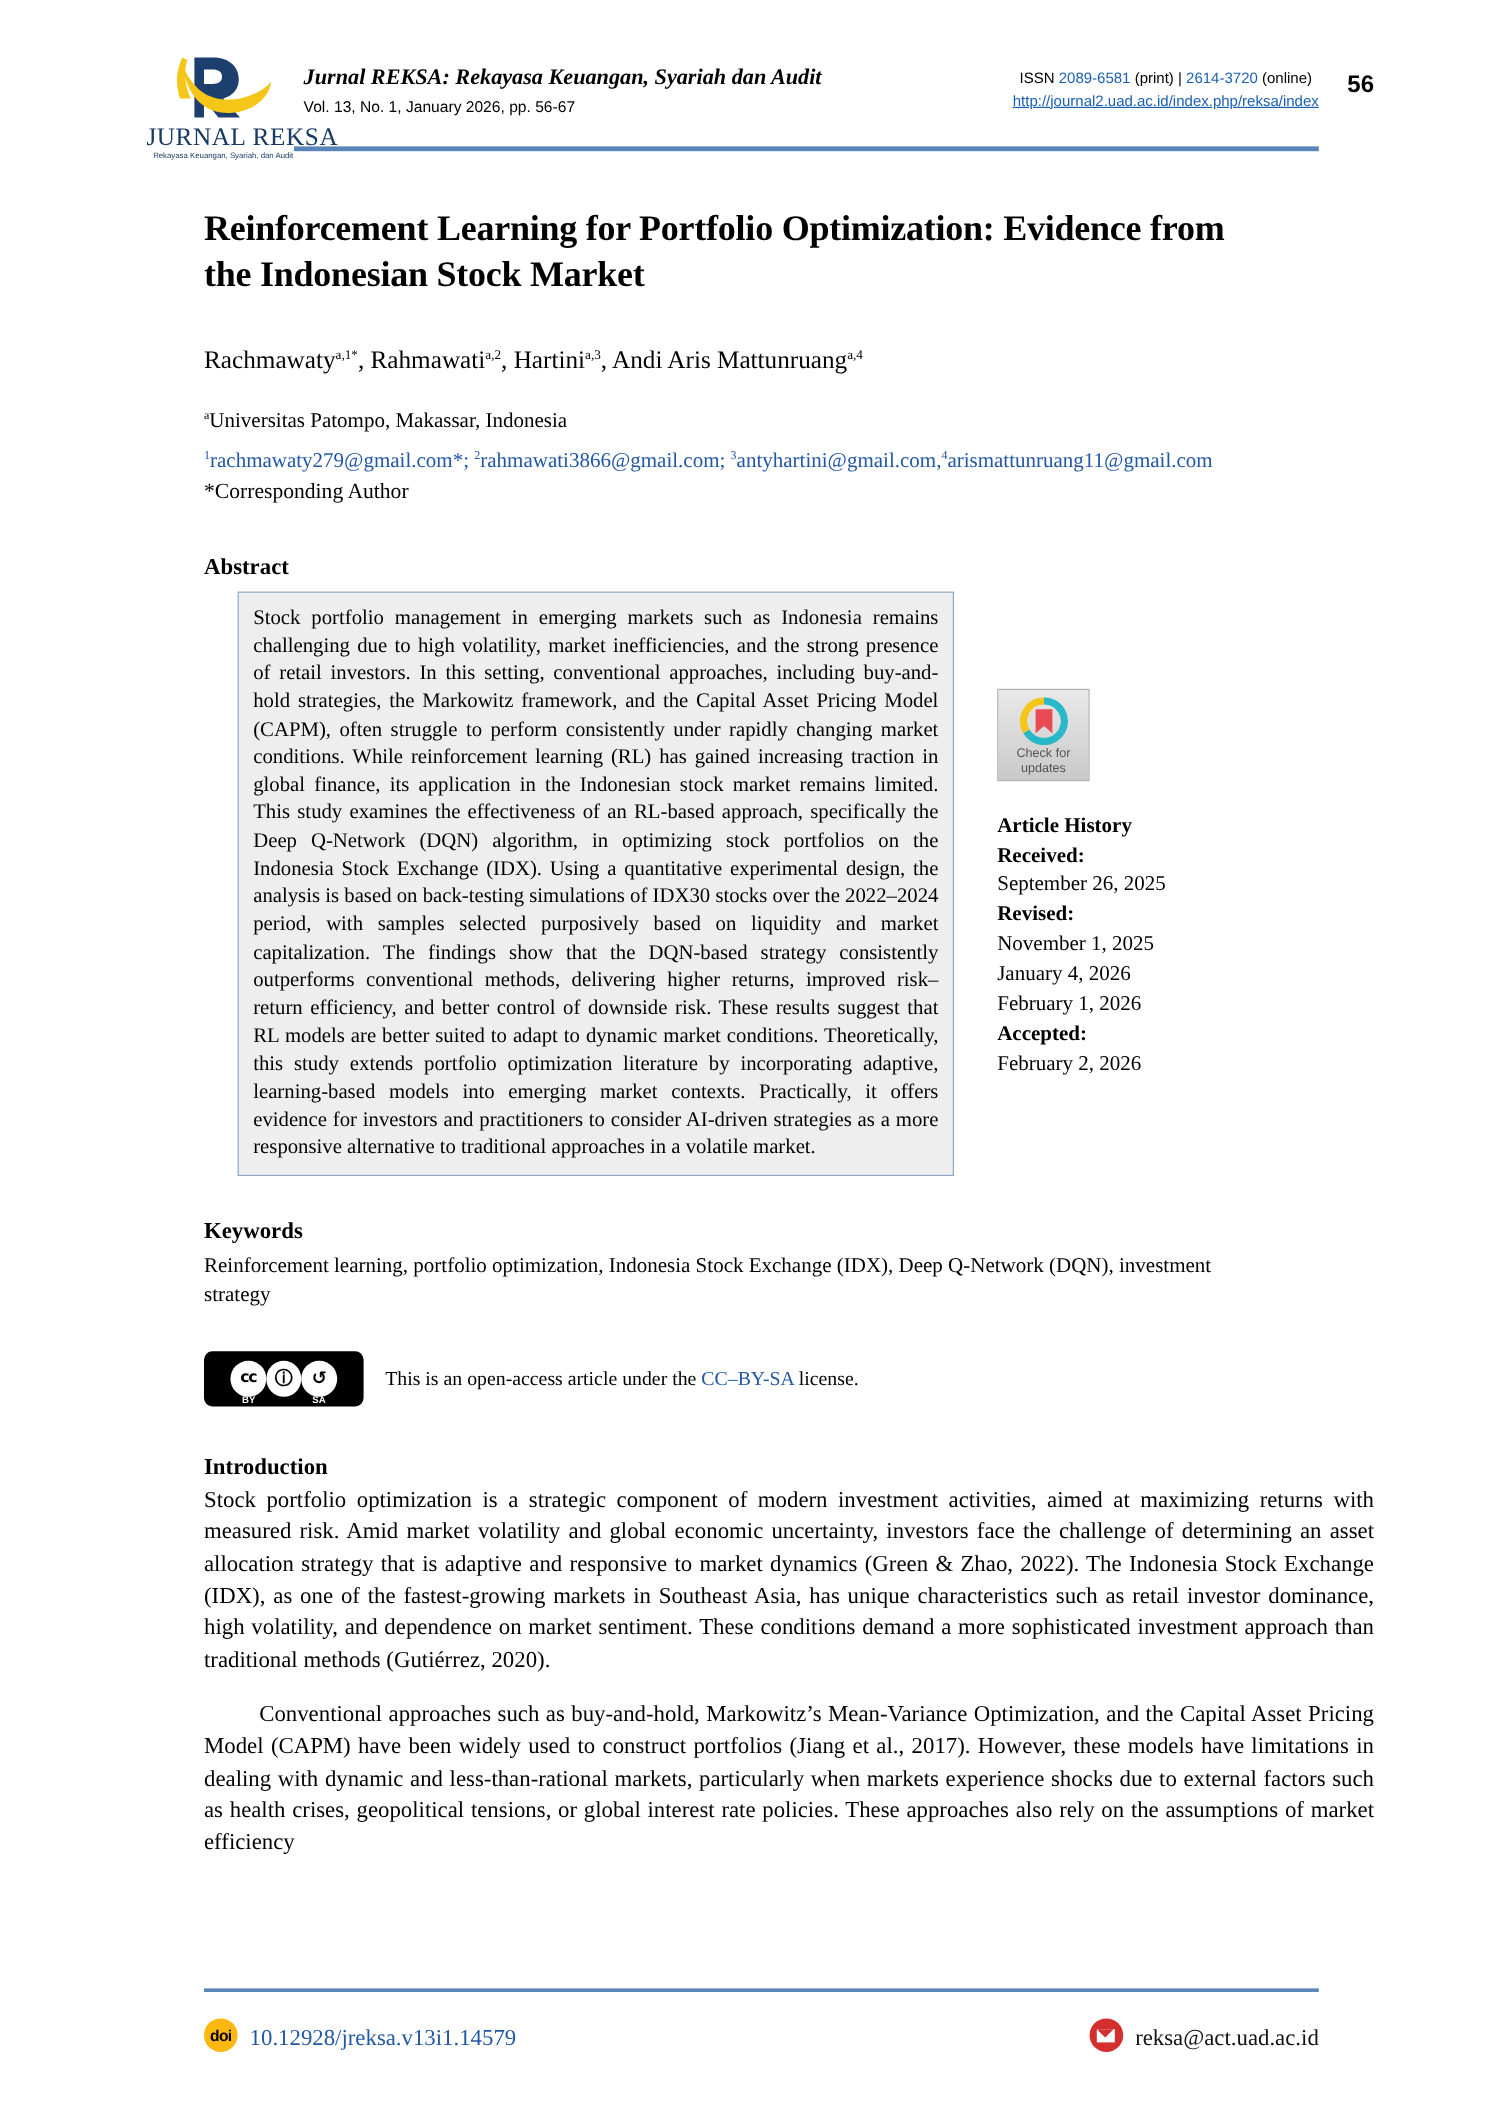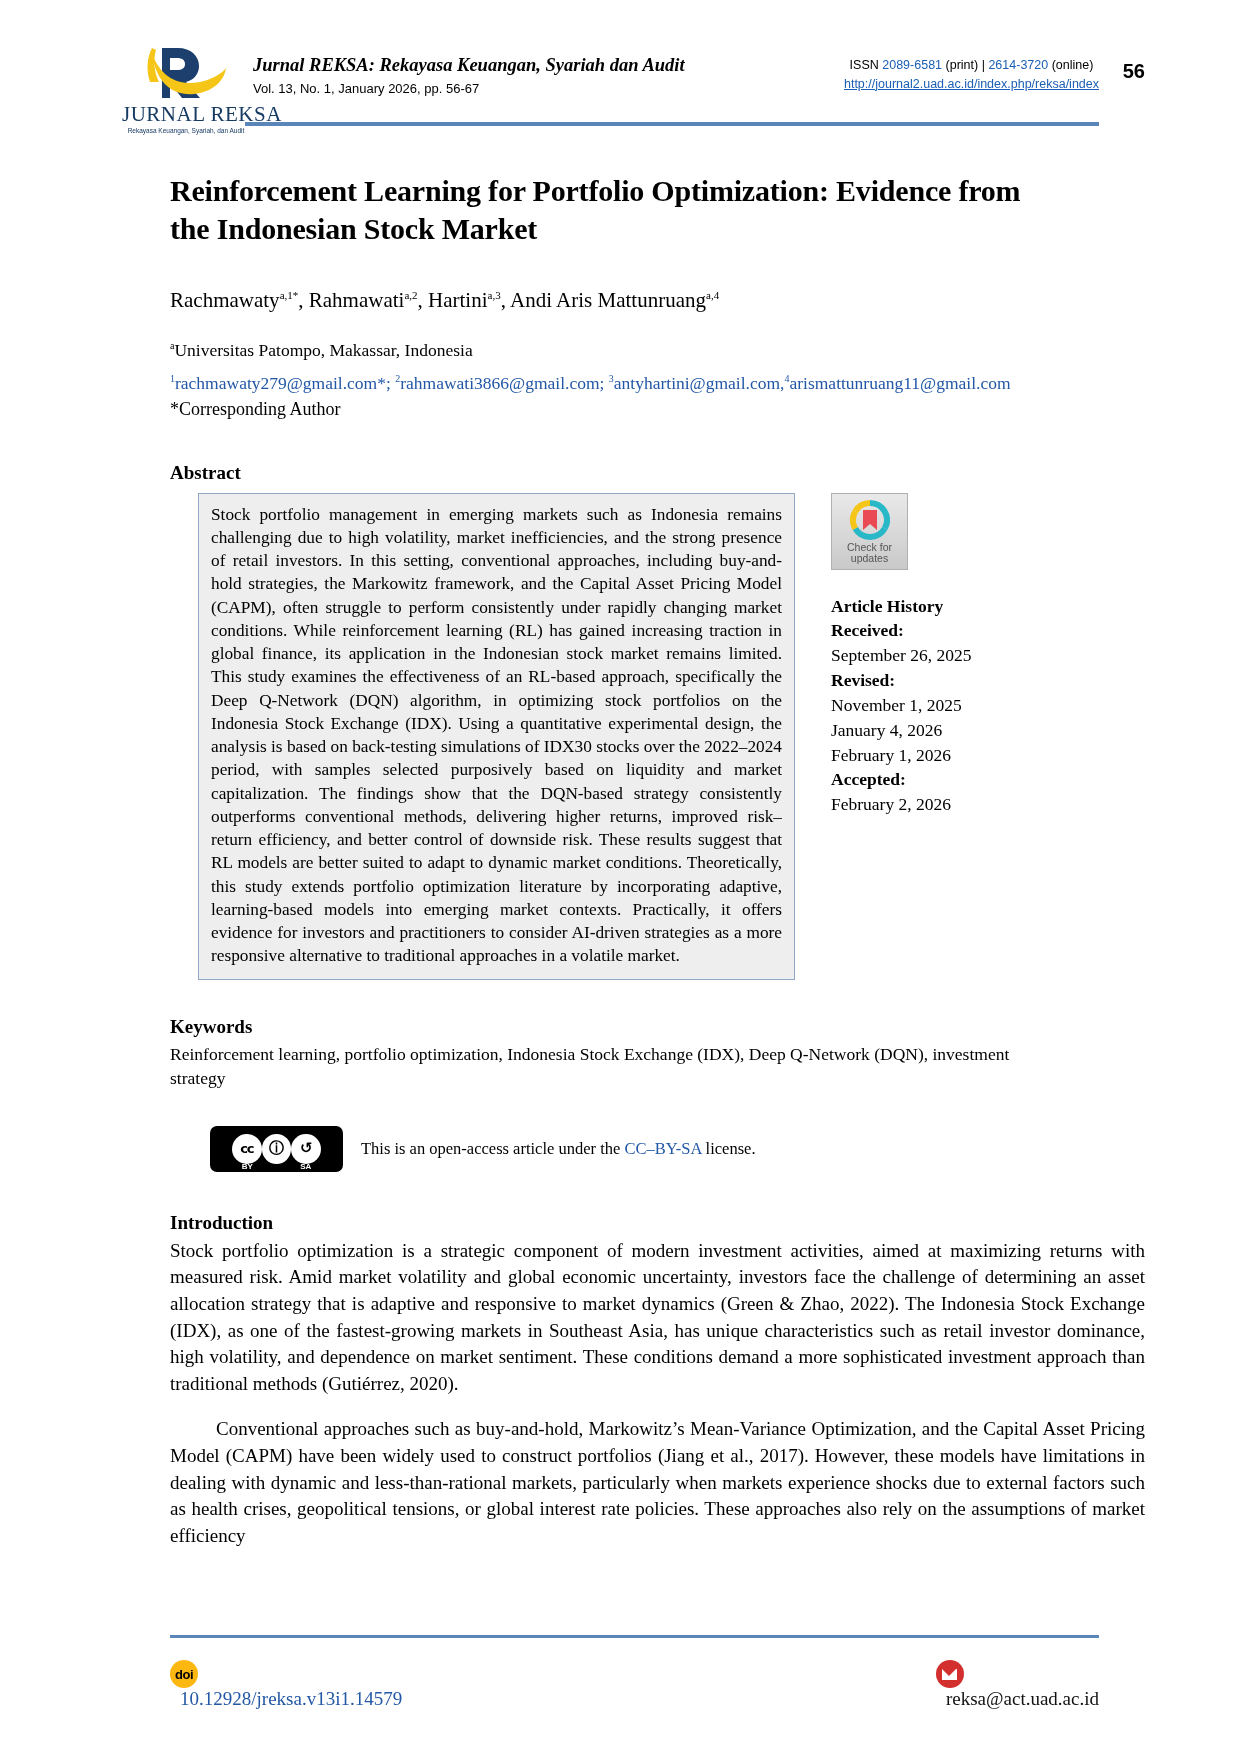--- a/index.html
+++ b/index.html
@@ -152,21 +152,21 @@
     margin-top: 42px;
     position: relative;
   }
   .abs-heading {
     font-weight: bold;
     font-size: 19px;
     margin-bottom: 9px;
   }
   .abs-row {
     display: flex;
-    align-items: flex-start;
+    align-items: center;
     padding-left: 28px;
   }
   .abs-box {
     width: 597px;
     box-sizing: border-box;
     border: 1.5px solid #8fa8c4;
     background: #eeeeee;
     padding: 9px 12px 11px 12px;
     font-size: 17.3px;
     line-height: 1.345;
@@ -232,21 +232,20 @@
     width: 133px;
     height: 46px;
     background: #000;
     border-radius: 7px;
     display: flex;
     align-items: center;
     justify-content: space-around;
     padding: 0 22px;
     box-sizing: border-box;
     position: relative;
-    margin-left: 40px;
   }
   .cc-ico {
     width: 30px;
     height: 30px;
     border-radius: 50%;
     background: #fff;
     color: #000;
     display: flex;
     align-items: center;
     justify-content: center;
@@ -300,21 +299,21 @@
   .footer-rule {
     height: 3px;
     background: #5a85b8;
     margin-bottom: 22px;
   }
   .footer-row {
     display: flex;
     align-items: center;
     justify-content: space-between;
   }
-  .f-item { display: flex; align-items: flex-start; flex-direction: column; }
+  .f-item { display: flex; align-items: flex-end; }
   .doi-ico {
     width: 28px;
     height: 28px;
     border-radius: 50%;
     background: #fcb711;
     color: #000;
     font-family: "Liberation Sans", sans-serif;
     font-weight: bold;
     font-size: 13px;
     display: flex;

